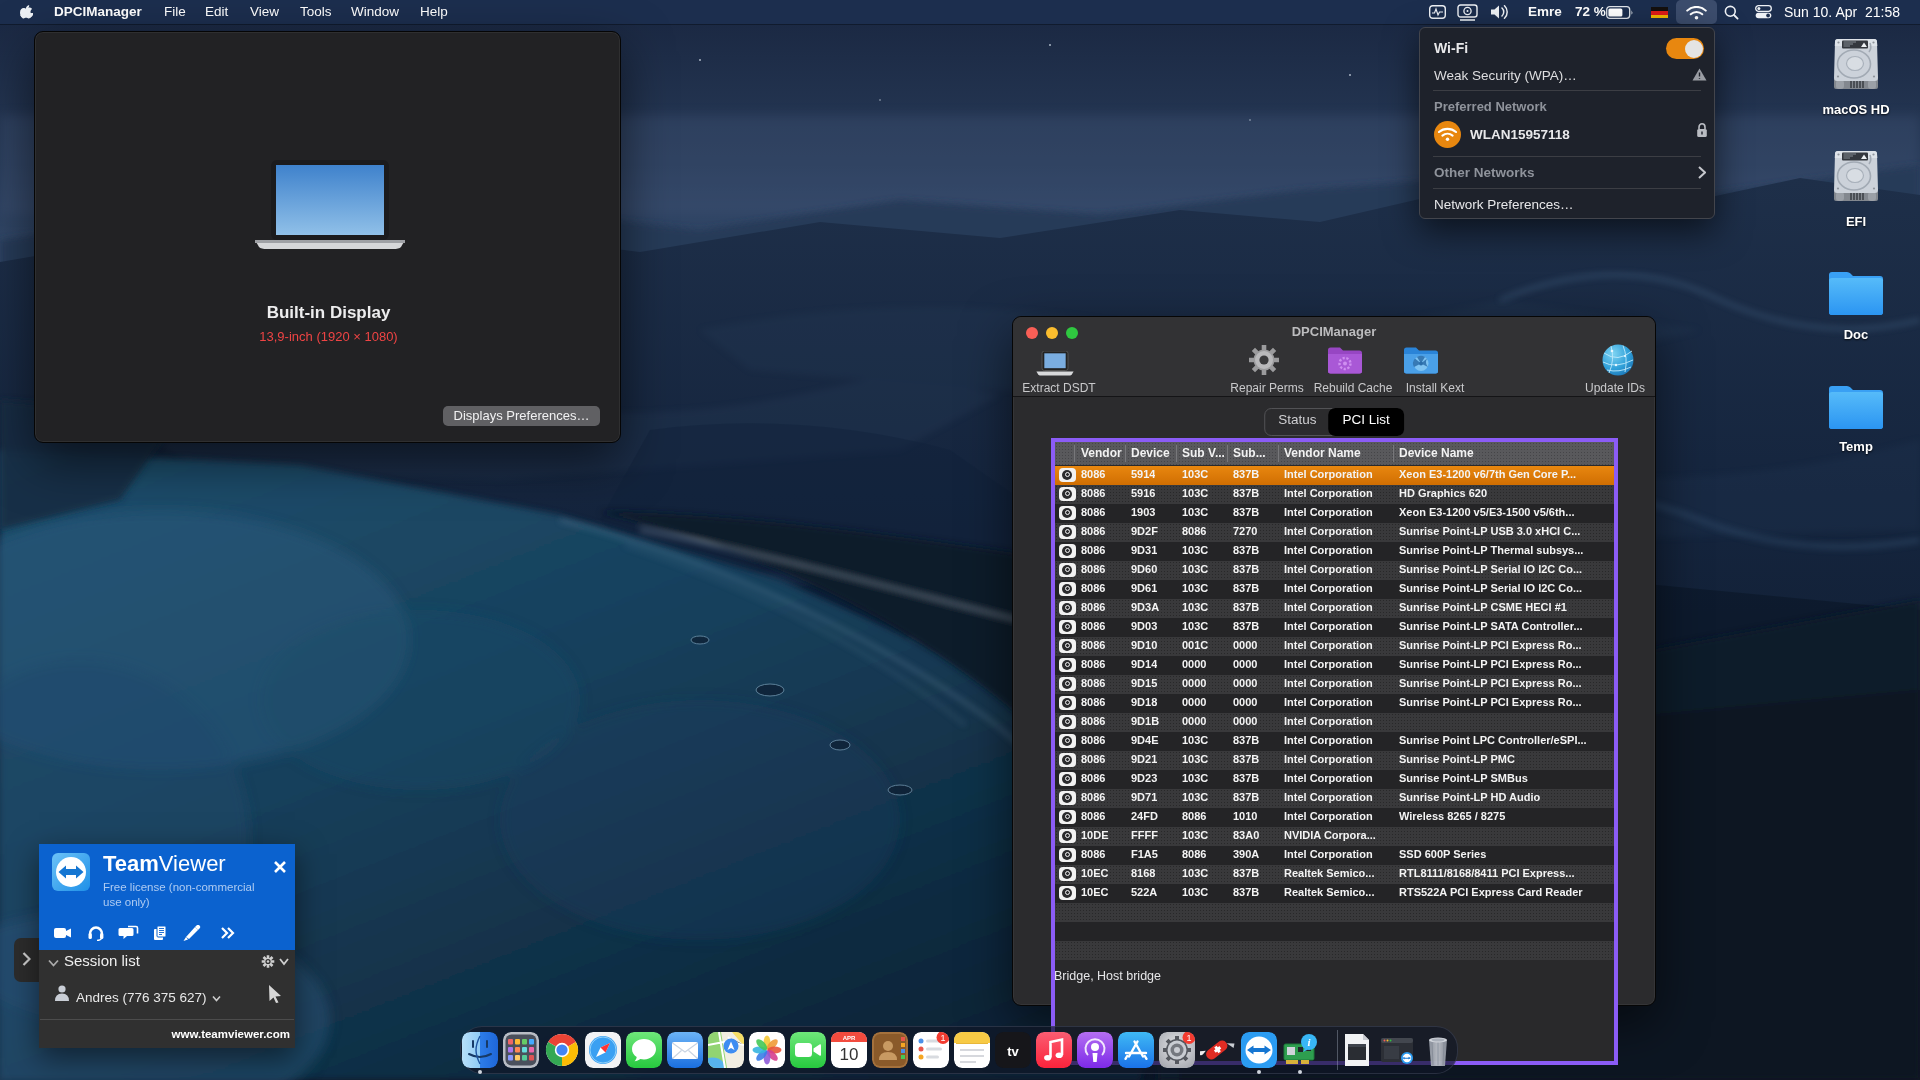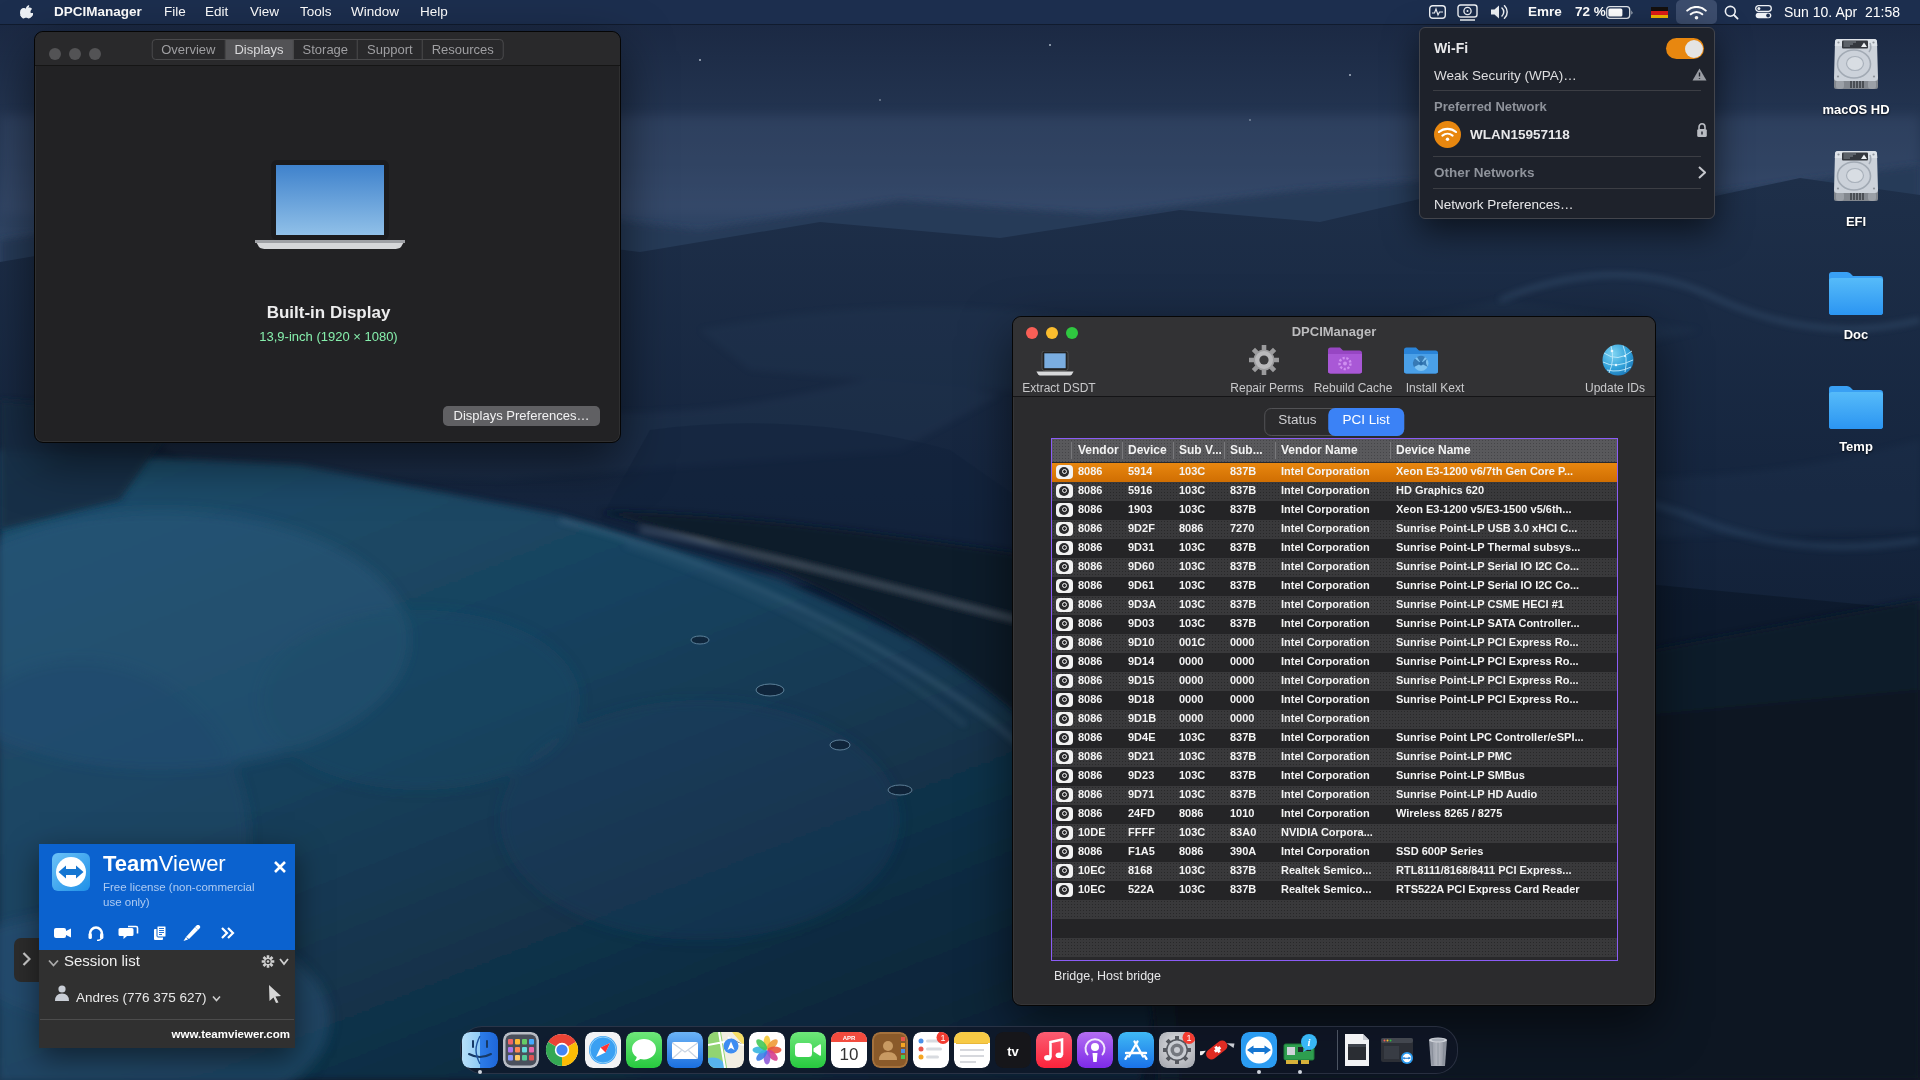--- a/index.html
+++ b/index.html
@@ -26,24 +26,24 @@
 #wifi .sep { position:absolute; left:13px; right:13px; height:1px; background:#3c3e44; }
 
 
 #pwin { position:absolute; left:1012px; top:316px; width:644px; height:690px; border-radius:9px; background:#2b2b2d; border:1px solid #060606; box-shadow:0 18px 50px rgba(0,0,0,.55), inset 0 0 0 1px rgba(255,255,255,.05); }
 #pwin .top { position:absolute; left:0; top:0; right:0; height:80px; background:#323234; border-radius:9px 9px 0 0; border-bottom:1px solid #141416; }
 #pwin:after { content:""; position:absolute; z-index:-1; left:0; right:0; top:81px; bottom:0; background-image:radial-gradient(rgba(0,0,0,.4) .6px, transparent .7px); background-size:3px 3px; border-radius:0 0 9px 9px; }
 #pwin .title { position:absolute; top:7px; width:100%; text-align:center; color:#bcbcbe; font-weight:bold; font-size:13px; }
 .toollabel { position:absolute; color:#c9c9cb; font-size:12px; top:64px; text-align:center; }
 #ptabs { position:absolute; top:91px; left:50%; transform:translateX(-50%); display:flex; height:28px; border:1px solid #525255; border-radius:7px; font-size:13.5px; color:#cfcfd2; }
 #ptabs span { padding:1px 13px 0; line-height:19px; }
-#ptabs span.sel { background:#3b82f6; color:#fff; border-radius:7px; margin:-1px; padding:2px 14px 16px; }
-
-
-#ptable { position:absolute; left:38px; top:121px; width:567px; height:523px; border:1px solid #8b5cf6; background:#29292b;padding-left:18px; }
+#ptabs span.sel { background:#000000; color:#fff; border-radius:7px; margin:-1px; padding:2px 14px 16px; }
+
+
+#ptable { position:absolute; left:38px; top:121px; width:567px; height:627px; border:4px solid #8b5cf6; background:#29292b;padding-left:18px; }
 #ptable .hdr { position:absolute; left:0; top:0; right:0; height:23px; background:#59595c; background-image:radial-gradient(rgba(0,0,0,.22) .6px, transparent .7px); background-size:3px 3px; color:#f2f2f2; font-size:12px; font-weight:bold; }
 #ptable .hdr span { position:absolute; top:4px; }
 #ptable .hdr i { position:absolute; top:3px; width:1px; height:17px; background:#77777a; }
 .prow { position:absolute; left:0; right:0; height:19px; color:#f4f4f4; font-size:11px; font-weight:bold; }
 .prow.odd { background:#39393b; background-image:radial-gradient(rgba(0,0,0,.3) .6px, transparent .7px); background-size:3px 3px; }
 .prow.even { background:#242426; }
 .prow.sel { background:linear-gradient(#e8870f,#d06e02); }
 .prow span { position:absolute; top:2px; white-space:nowrap; overflow:hidden; }
 .prow .c1 { left:26px; } .prow .c2 { left:76px; } .prow .c3 { left:127px; } .prow .c4 { left:178px; } .prow .c5 { left:229px; width:110px; } .prow .c6 { left:344px; width:218px; }
 .pico { position:absolute; left:4px; top:2px; width:17px; height:14px; background:#f2f2f2; border-radius:4px; }
@@ -216,47 +216,35 @@
   <svg class="abs" style="left:1755px; top:5px;" width="17" height="14" viewBox="0 0 17 14">
     <rect x="0.7" y="0.7" width="15.6" height="5.6" rx="2.8" fill="none" stroke="#eef1f5" stroke-width="1.3"></rect>
     <circle cx="3.9" cy="3.5" r="1.5" fill="#eef1f5"></circle>
     <rect x="0.7" y="7.7" width="15.6" height="5.6" rx="2.8" fill="#eef1f5"></rect>
     <circle cx="13.1" cy="10.5" r="1.9" fill="#1c2e4e"></circle>
   </svg>
   <span class="item" style="left:1784px; font-size:14px; top:3.5px;">Sun 10. Apr&nbsp; 21:58</span>
 </div>
 
 <div id="dwin">
-  <div class="titlebar">
-    <span class="tl" style="left:14px; background:#535355;"></span>
-    <span class="tl" style="left:34px; background:#535355;"></span>
-    <span class="tl" style="left:54px; background:#535355;"></span>
-    <div class="tabs">
-      <span>Overview</span>
-          <span class="sel">Displays</span>
-          <span>Storage</span>
-          <span>Support</span>
-          <span>Resources</span>
-    </div>
-  </div>
 
   <svg class="abs" style="left:220px; top:128px;" width="150" height="95" viewBox="0 0 150 95">
     <defs>
           <linearGradient id="scr" x1="0" y1="0" x2="0" y2="1">
       <stop offset="0" stop-color="#3f82cc"></stop>
             <stop offset="1" stop-color="#90c0e8"></stop>
     </linearGradient>
         </defs>
     <rect x="16" y="0" width="118" height="80" rx="6" fill="#1b1b1d"></rect>
     <rect x="21" y="5" width="108" height="70" fill="url(#scr)"></rect>
     <path d="M0,80 L150,80 L146,87 Q144,89 138,89 L12,89 Q6,89 4,87 Z" fill="#d6d7d9"></path>
     <rect x="0" y="80" width="150" height="3" fill="#9fa1a5"></rect>
   </svg>
   <div class="abs" style="left:0; top:271px; width:587px; text-align:center; color:#ededee; font-size:17px; font-weight:bold;">Built-in Display</div>
-  <div class="abs" style="left:0; top:297px; width:587px; text-align:center; color:#86efac; font-size:13px;">13,9-inch (1920 × 1080)</div>
+  <div class="abs" style="left:0; top:297px; width:587px; text-align:center; color:#ef4444; font-size:13px;">13,9-inch (1920 × 1080)</div>
   <div class="abs" style="left:408px; top:374px; width:157px; height:20px; background:#606063; border-radius:5px; text-align:center; color:#f1f1f2; font-size:13px; line-height:20px;">Displays Preferences…</div>
 </div>
 
 <div id="wifi">
   <div class="abs" style="left:14px; top:12px; font-weight:bold; font-size:14px;">Wi-Fi</div>
   <div class="abs" style="left:246px; top:10px; width:38px; height:21px; border-radius:11px; background:#e8870f;">
     <div class="abs" style="right:1.5px; top:1.5px; width:18px; height:18px; border-radius:50%; background:#e4e4e4;"></div>
   </div>
   <div class="abs" style="left:14px; top:40px; font-size:13.5px; font-weight:normal; color:#dedee0;">Weak Security (WPA)…</div>
   <svg class="abs" style="left:272px; top:40px;" width="15" height="13" viewBox="0 0 15 13">

